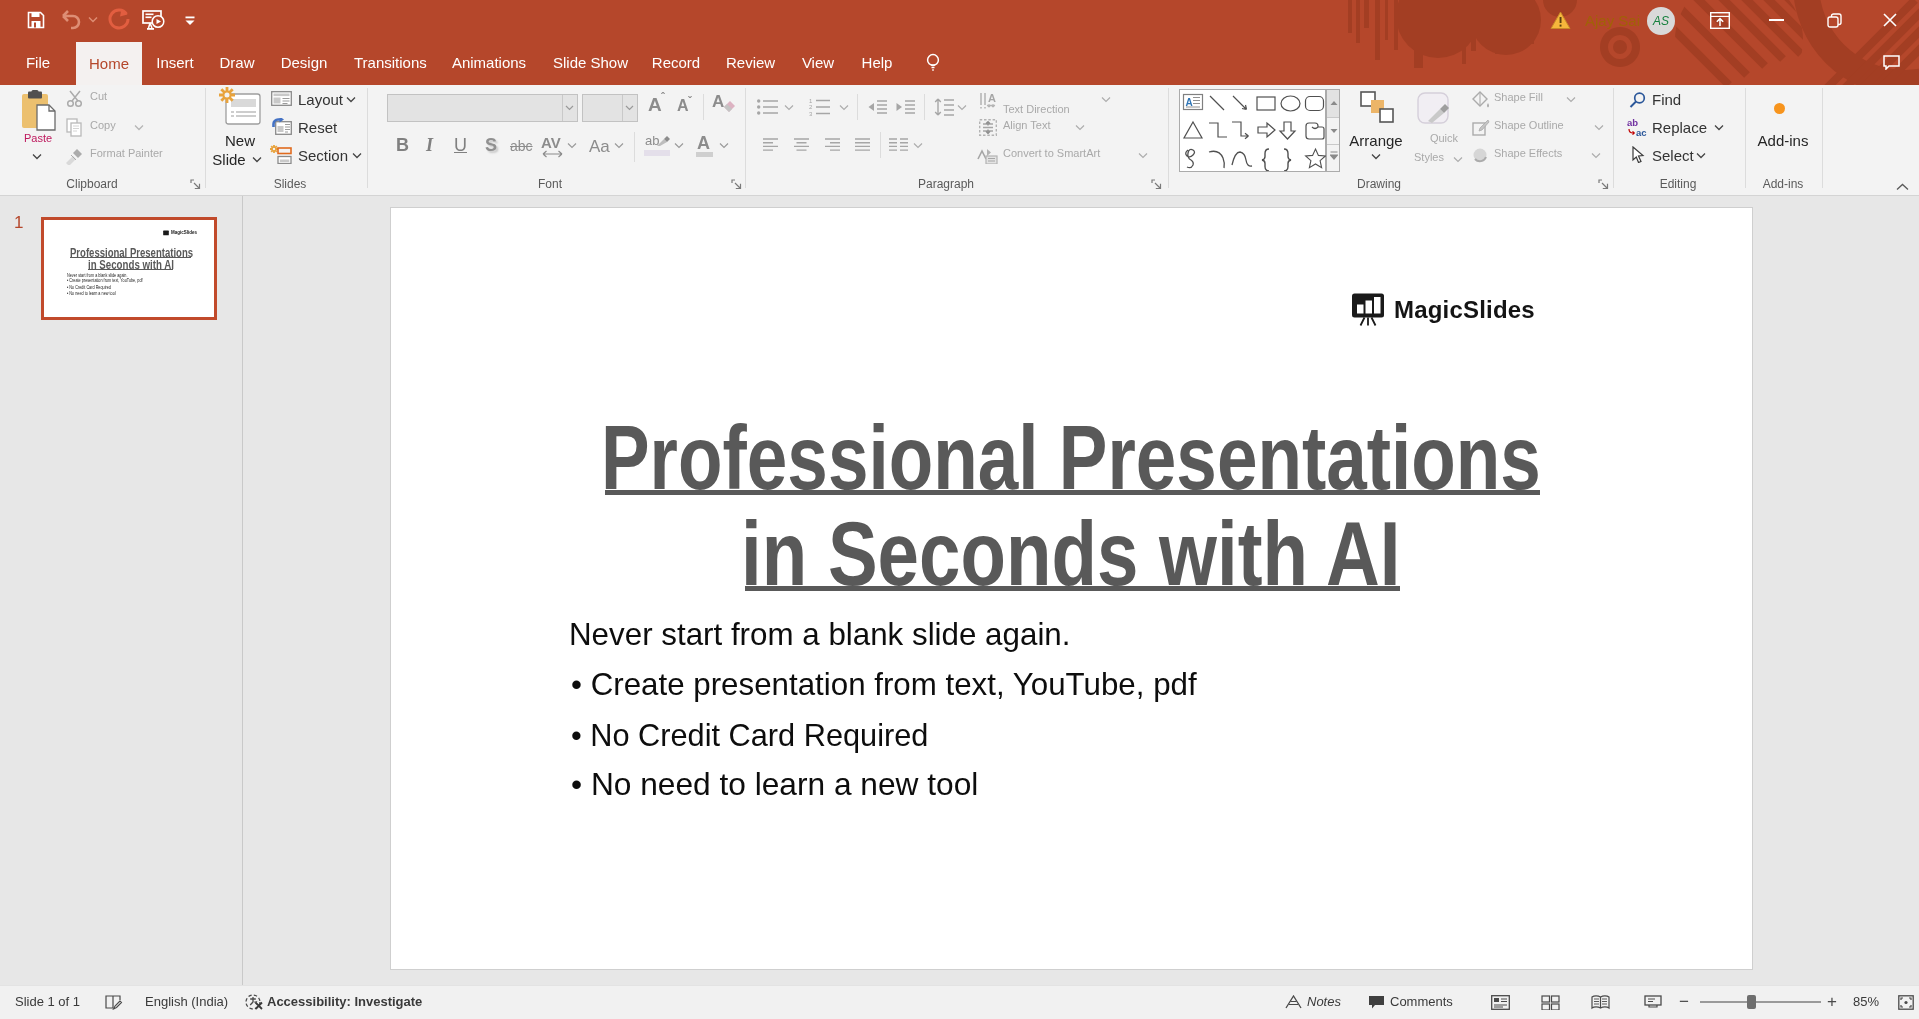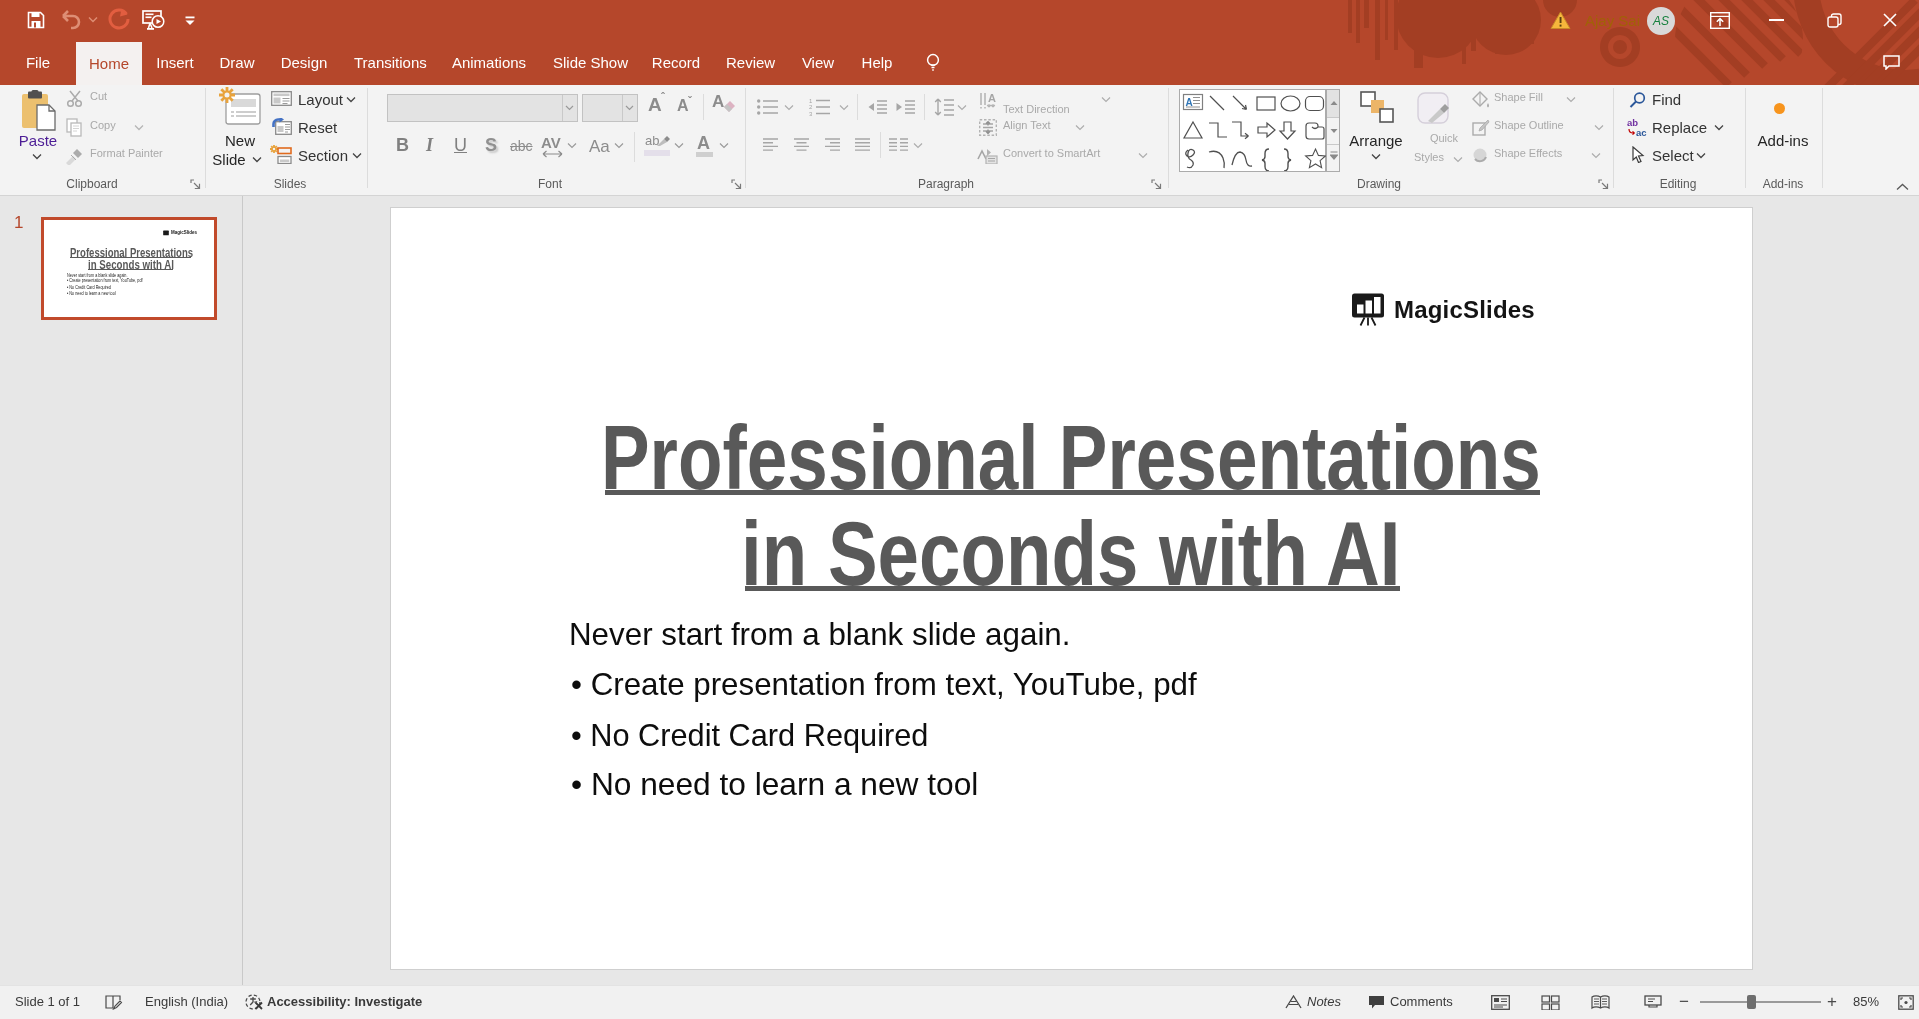--- a/index.html
+++ b/index.html
@@ -157,21 +157,21 @@
   </svg>
   <div id="ribbon"></div>
 
   <svg class="abs" style="left:20px;top:90px" width="38" height="42" viewBox="0 0 38 42">
     <rect x="2" y="4" width="26" height="34" rx="2" fill="#ECC06F"></rect>
     <rect x="8" y="1.5" width="14" height="7" rx="1" fill="#505050"></rect>
     <rect x="11.5" y="0" width="7" height="4" rx="1.5" fill="#505050"></rect>
     <path d="M17 15 h12 l6 6 v19 h-18 Z" fill="#fff" stroke="#6B6B6B" stroke-width="1.3"></path>
     <path d="M29 15 v6 h6" fill="none" stroke="#6B6B6B" stroke-width="1.3"></path>
   </svg>
-  <div class="abs" style="left:10px;top:132px;width:56px;text-align:center;font-size:15px;color:#4c1d95;">Paste</div>
+  <div class="abs" style="left:10px;top:132px;width:56px;text-align:center;font-size:11px;color:#be185d;">Paste</div>
   <svg class="abs" style="left:32px;top:153px" width="10" height="7" viewBox="0 0 10 7">
       <path d="M1 1.5 L5 5.5 L9 1.5" fill="none" stroke="#444" stroke-width="1.3"></path>
     </svg>
 
   <svg class="abs" style="left:66px;top:90px" width="18" height="18" viewBox="0 0 18 18">
     <path d="M14 1 L6 11 M4 1 L12 11" stroke="#ABABAB" stroke-width="1.5" fill="none"></path>
     <circle cx="4.5" cy="13.5" r="2.8" fill="none" stroke="#ABABAB" stroke-width="1.5"></circle>
     <circle cx="12.5" cy="13.5" r="2.8" fill="none" stroke="#ABABAB" stroke-width="1.5"></circle>
   </svg>
   <div class="rtext-d abs" style="left:90px;top:90px;">Cut</div>

